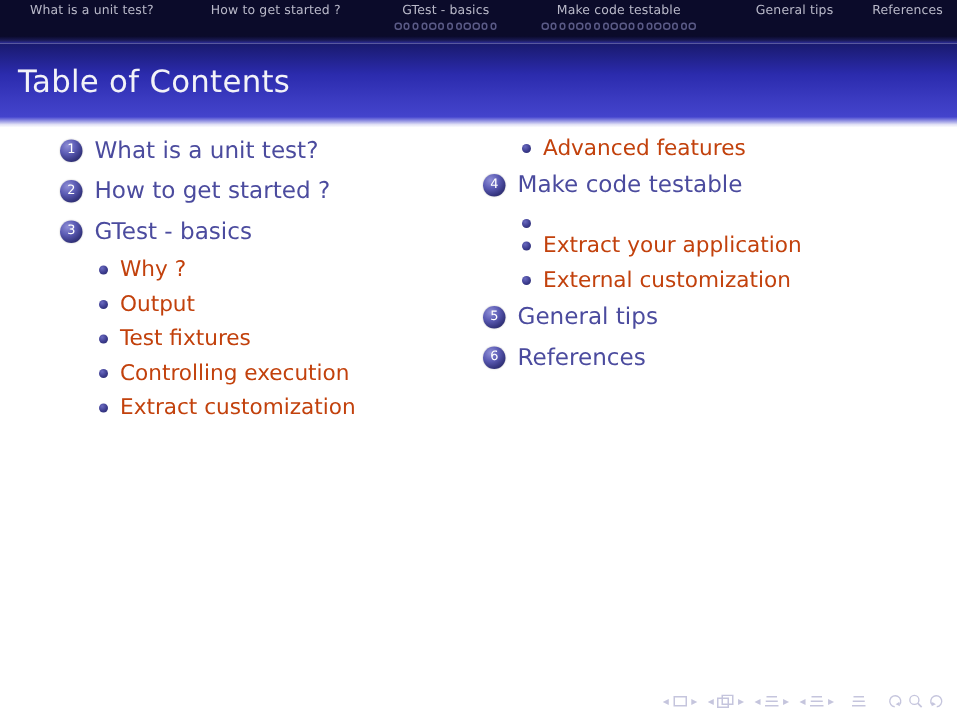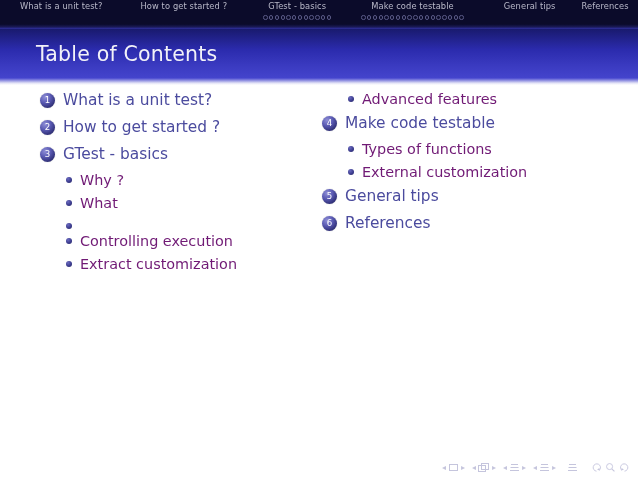--- a/index.html
+++ b/index.html
@@ -73,21 +73,21 @@
     width: 638px;
     height: 49px;
     background: linear-gradient(to bottom, #191a6e 0%, #2b2bad 42%, #3a3ac0 74%, #4444cc 100%);
     display: flex;
     align-items: center;
   }
   .titlebar-text {
     color: #f2f2f8;
     font-size: 20.5px;
     font-weight: normal;
-    padding-left: 36px;
+    padding-left: 12px;
     letter-spacing: 0.2px;
   }
   .titlebar-fade {
     position: absolute;
     top: 78px; left: 0;
     width: 638px;
     height: 7px;
     background: linear-gradient(to bottom, #4646cfff 0%, #9a9ae4 40%, #e2e2f6 72%, #ffffff 100%);
   }
 
@@ -143,21 +143,21 @@
   .sub-bullet {
     flex: 0 0 auto;
     width: 6px;
     height: 6px;
     border-radius: 50%;
     background: radial-gradient(circle at 35% 30%, #6a6ac0 0%, #3c3c8e 55%, #262662 100%);
     margin-top: 8px;
     margin-right: 8px;
   }
   .sub-label {
-    color: #701a75;
+    color: #c2410c;
     font-size: 14.4px;
     line-height: 22px;
   }
   .sub-label.wrap { white-space: normal; width: 200px; }
 
   
   .navsymbols {
     position: absolute;
     bottom: 6px;
     right: 8px;
@@ -264,24 +264,25 @@
       <div class="entry">
         <span class="badge">3</span>
         <span class="section-label">GTest - basics</span>
       </div>
       <div class="sub-entry">
         <span class="sub-bullet"></span>
         <span class="sub-label">Why ?</span>
       </div>
       <div class="sub-entry">
         <span class="sub-bullet"></span>
-        <span class="sub-label">What</span>
-      </div>
-      <div class="sub-entry">
-        <span class="sub-bullet"></span>
+        <span class="sub-label">Output</span>
+      </div>
+      <div class="sub-entry">
+        <span class="sub-bullet"></span>
+        <span class="sub-label">Test fixtures</span>
       </div>
       <div class="sub-entry">
         <span class="sub-bullet"></span>
         <span class="sub-label">Controlling execution</span>
       </div>
       <div class="sub-entry">
         <span class="sub-bullet"></span>
         <span class="sub-label">Extract customization</span>
       </div>
     </div>
@@ -289,21 +290,24 @@
       <div class="sub-entry">
         <span class="sub-bullet"></span>
         <span class="sub-label">Advanced features</span>
       </div>
       <div class="entry">
         <span class="badge">4</span>
         <span class="section-label">Make code testable</span>
       </div>
       <div class="sub-entry">
         <span class="sub-bullet"></span>
-        <span class="sub-label">Types of functions</span>
+      </div>
+      <div class="sub-entry">
+        <span class="sub-bullet"></span>
+        <span class="sub-label">Extract your application</span>
       </div>
       <div class="sub-entry">
         <span class="sub-bullet"></span>
         <span class="sub-label">External customization</span>
       </div>
       <div class="entry">
         <span class="badge">5</span>
         <span class="section-label">General tips</span>
       </div>
       <div class="entry">

